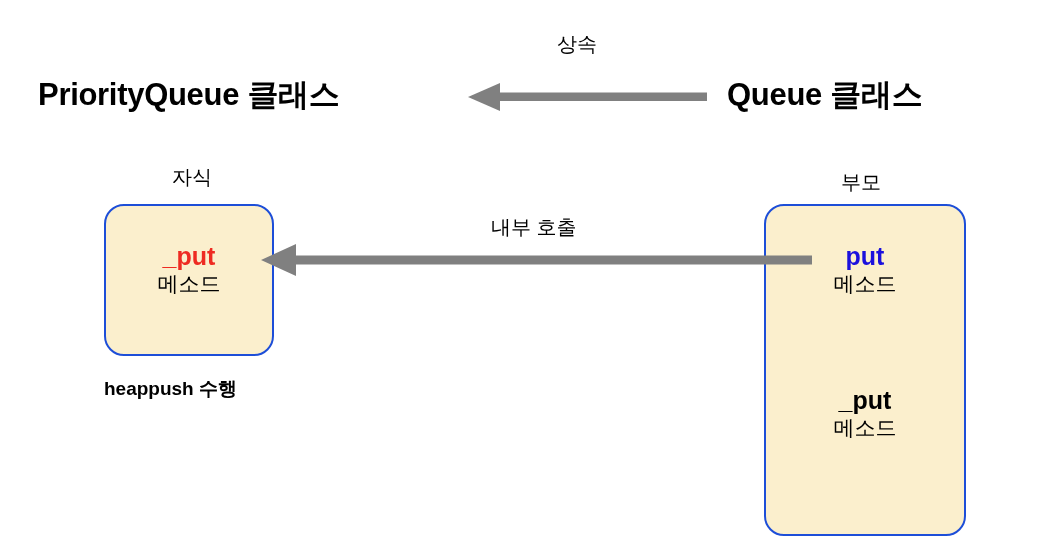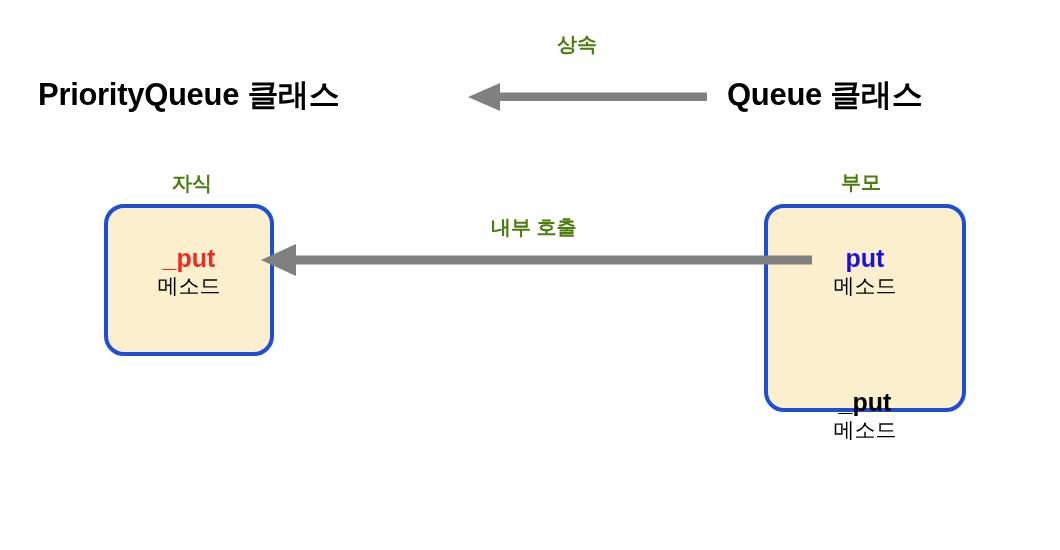--- a/index.html
+++ b/index.html
@@ -31,44 +31,44 @@
     white-space: nowrap;
     line-height: 1;
     color: #000;
   }
   #title-priorityqueue { left: 38px; top: 79px; }
   #title-queue        { left: 727px; top: 79px; }
 
   
   .plain-label {
     font-size: 20px;
-    font-weight: bold;
+    font-weight: normal;
     white-space: nowrap;
     line-height: 1;
-    color: #4d7c0f;
+    color: #000000;
   }
   #label-inheritance { left: 557px; top: 34px; }
   #label-internal-call { left: 491px; top: 217px; }
-  #label-child  { left: 172px; top: 173px; }
+  #label-child  { left: 172px; top: 167px; }
   #label-parent { left: 841px; top: 172px; }
 
   
   .node-box {
     background: #FBEFCD;
-    border: 4px solid #1d4ed8;
+    border: 2px solid #1d4ed8;
     border-radius: 20px;
     box-sizing: border-box;
   }
   #box-child {
     left: 104px; top: 204px;
     width: 170px; height: 152px;
   }
   #box-parent {
     left: 764px; top: 204px;
-    width: 202px; height: 208px;
+    width: 202px; height: 332px;
   }
 
   .member-block {
     position: absolute;
     left: 0;
     width: 100%;
     text-align: center;
     line-height: 1;
   }
   .member-name {
@@ -128,20 +128,21 @@
 
   <div class="abs plain-label" id="label-parent">부모</div>
 
   <div class="abs node-box" id="box-child">
     <div class="member-block" id="child-put-block">
       <div class="member-name name-red">_put</div>
       <div class="member-kind">메소드</div>
     </div>
   </div>
 
+  <div class="abs" id="caption-heappush">heappush 수행</div>
 
   <div class="abs node-box" id="box-parent">
     <div class="member-block" id="parent-put-block">
       <div class="member-name name-blue">put</div>
       <div class="member-kind">메소드</div>
     </div>
     <div class="member-block" id="parent-_put-block">
       <div class="member-name name-black">_put</div>
       <div class="member-kind">메소드</div>
     </div>

